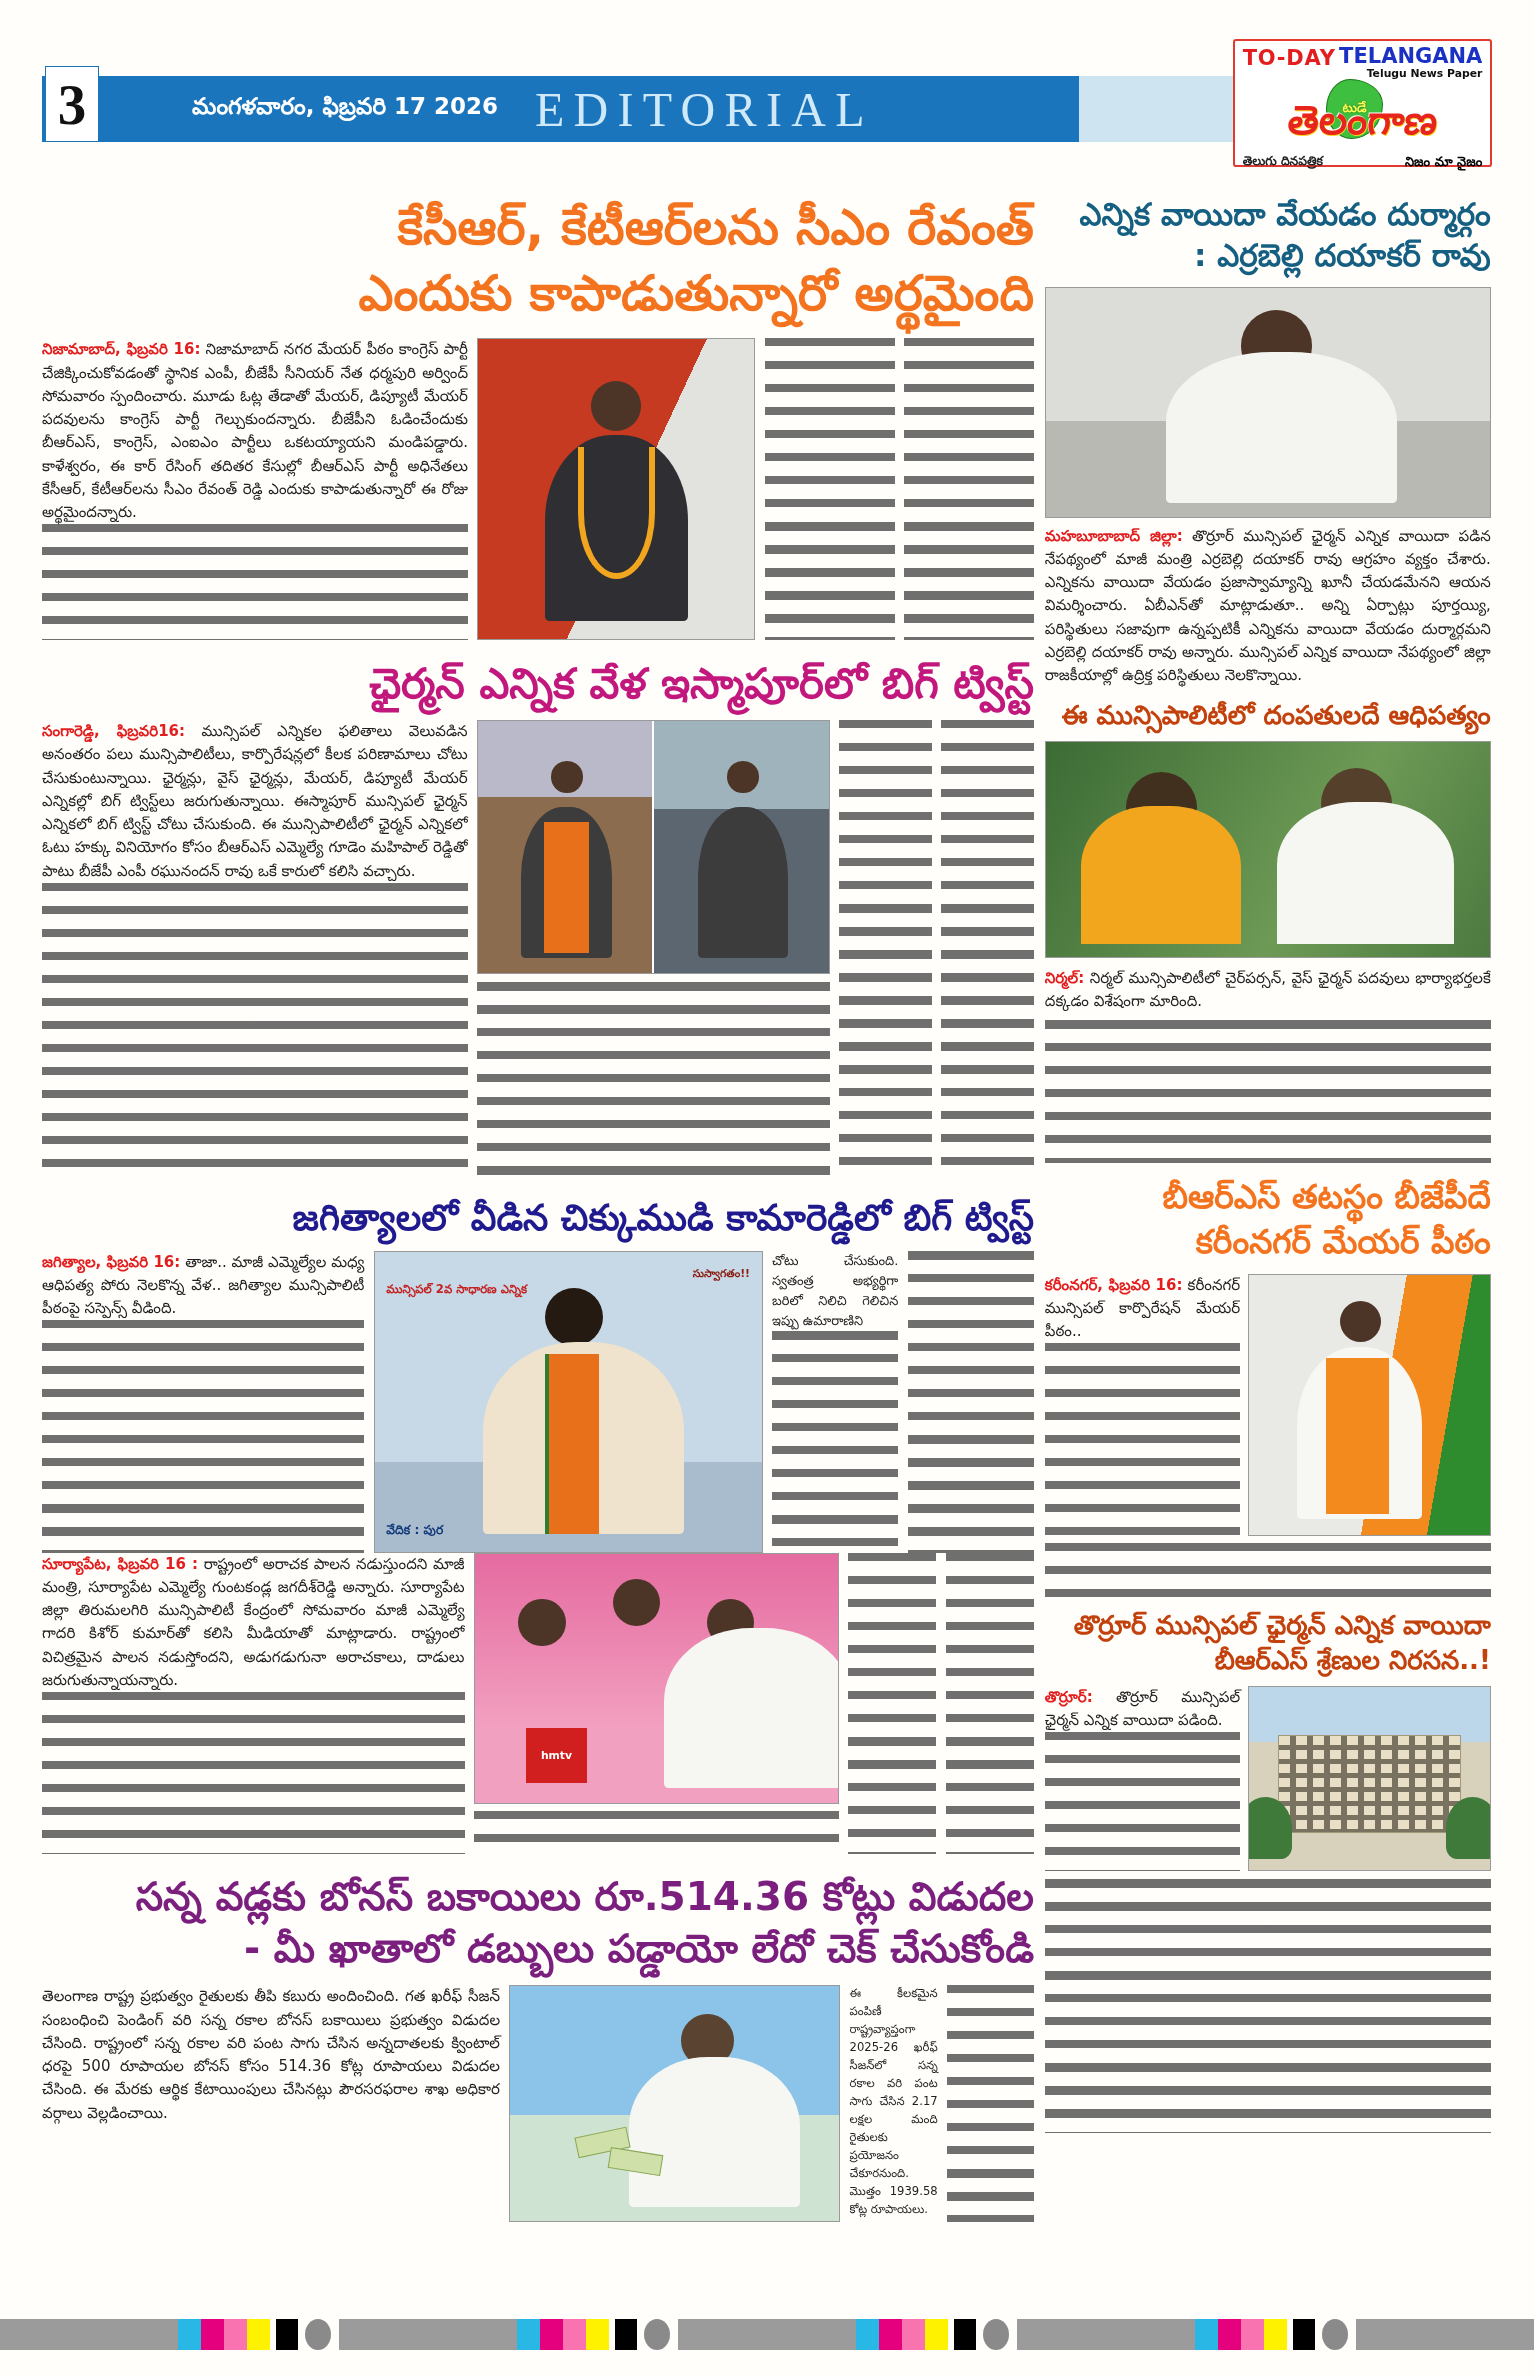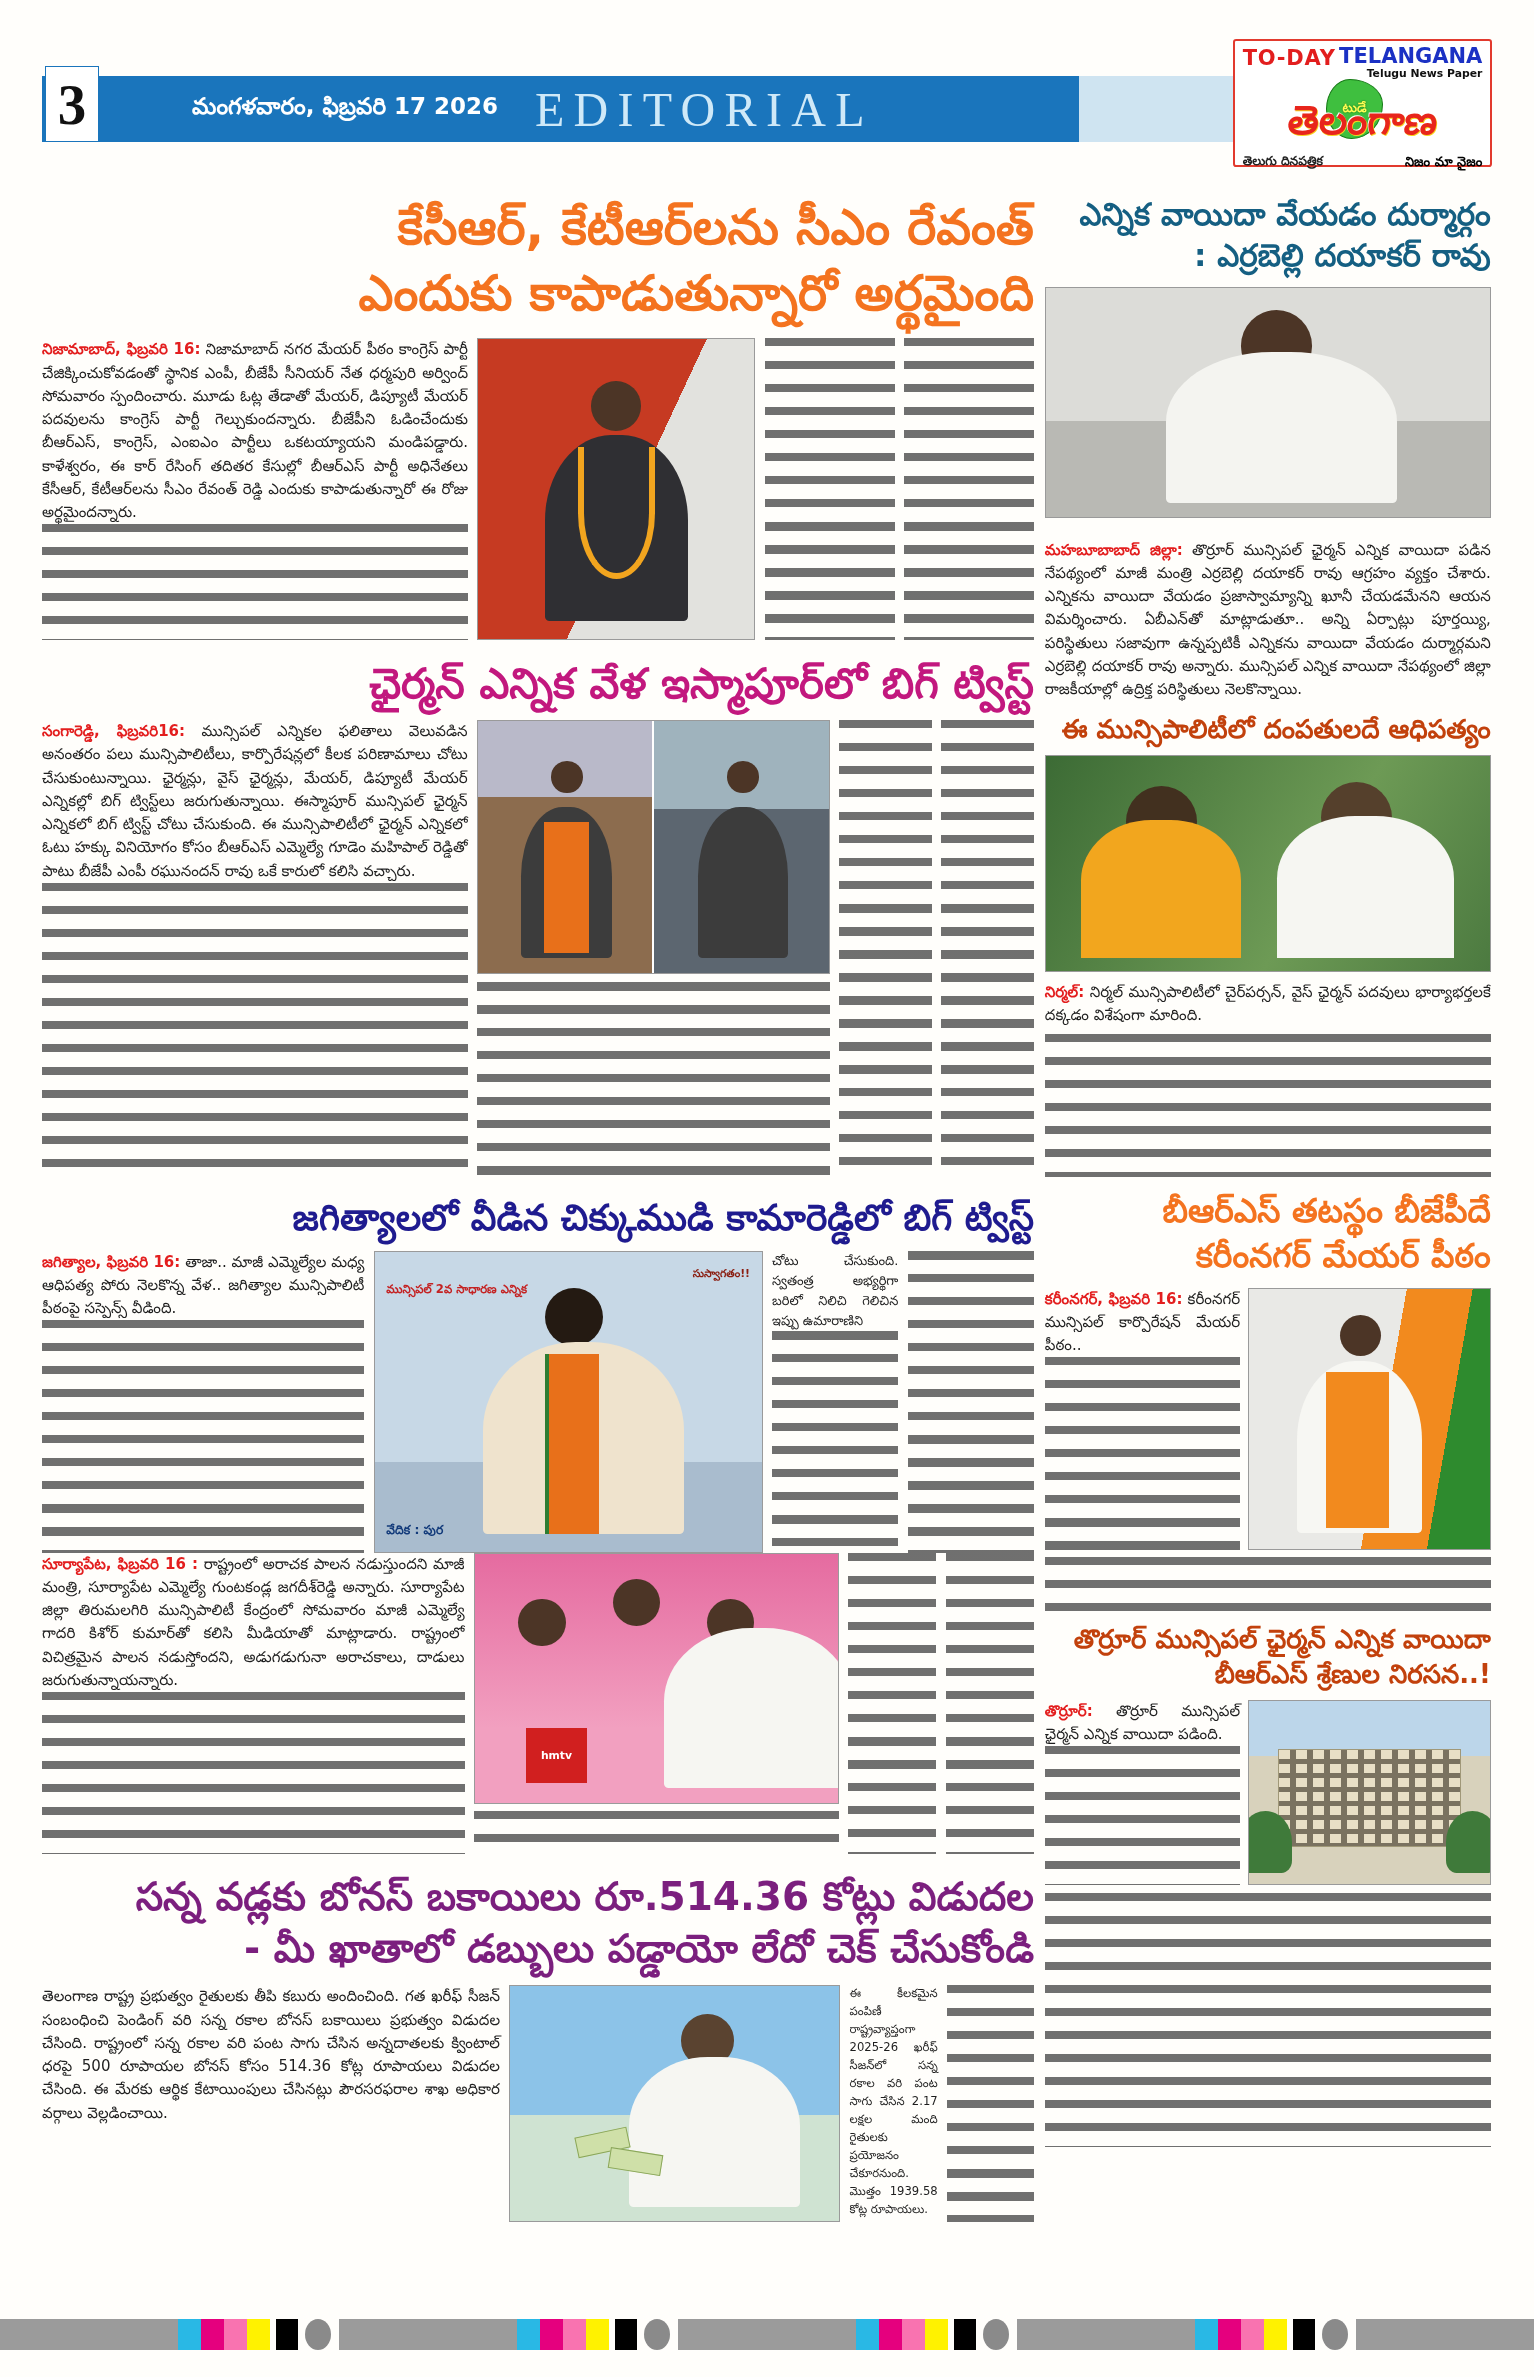--- a/index.html
+++ b/index.html
@@ -311,21 +311,21 @@
       <div class="col-right">
 
         <h2 class="hl hl-teal">
           <div>ఎన్నిక వాయిదా వేయడం దుర్మార్గం</div>
           <div>: ఎర్రబెల్లి దయాకర్ రావు</div>
         </h2>
         <div class="photo ph-err" style="height:231px">
           <span class="p-head"></span>
           <span class="p-torso"></span>
         </div>
-        <p class="body-txt" style="margin-top:21px">
+        <p class="body-txt" style="margin-top:7px">
           <span class="dateline">మహబూబాబాద్ జిల్లా:</span>
           <span>తొర్రూర్ మున్సిపల్ ఛైర్మన్ ఎన్నిక వాయిదా పడిన నేపథ్యంలో మాజీ మంత్రి ఎర్రబెల్లి దయాకర్ రావు ఆగ్రహం వ్యక్తం చేశారు. ఎన్నికను వాయిదా వేయడం ప్రజాస్వామ్యాన్ని ఖూనీ చేయడమేనని ఆయన విమర్శించారు. ఏబీఎన్‌తో మాట్లాడుతూ.. అన్ని ఏర్పాట్లు పూర్తయ్యి, పరిస్థితులు సజావుగా ఉన్నప్పటికీ ఎన్నికను వాయిదా వేయడం దుర్మార్గమని ఎర్రబెల్లి దయాకర్ రావు అన్నారు. మున్సిపల్ ఎన్నిక వాయిదా నేపథ్యంలో జిల్లా రాజకీయాల్లో ఉద్రిక్త పరిస్థితులు నెలకొన్నాయి.</span>
         </p>
 
         <h3 class="hl hl-blackR">ఈ మున్సిపాలిటీలో దంపతులదే ఆధిపత్యం</h3>
         <div class="photo ph-couple" style="height:217px">
           <span class="w-head"></span>
             <span class="w-torso"></span>
           <span class="m-head"></span>
             <span class="m-torso"></span>

